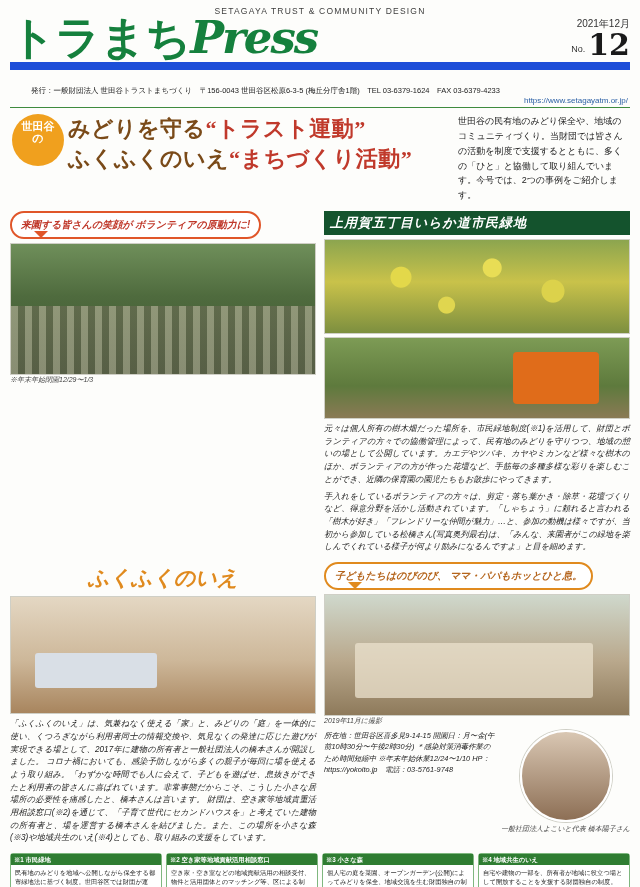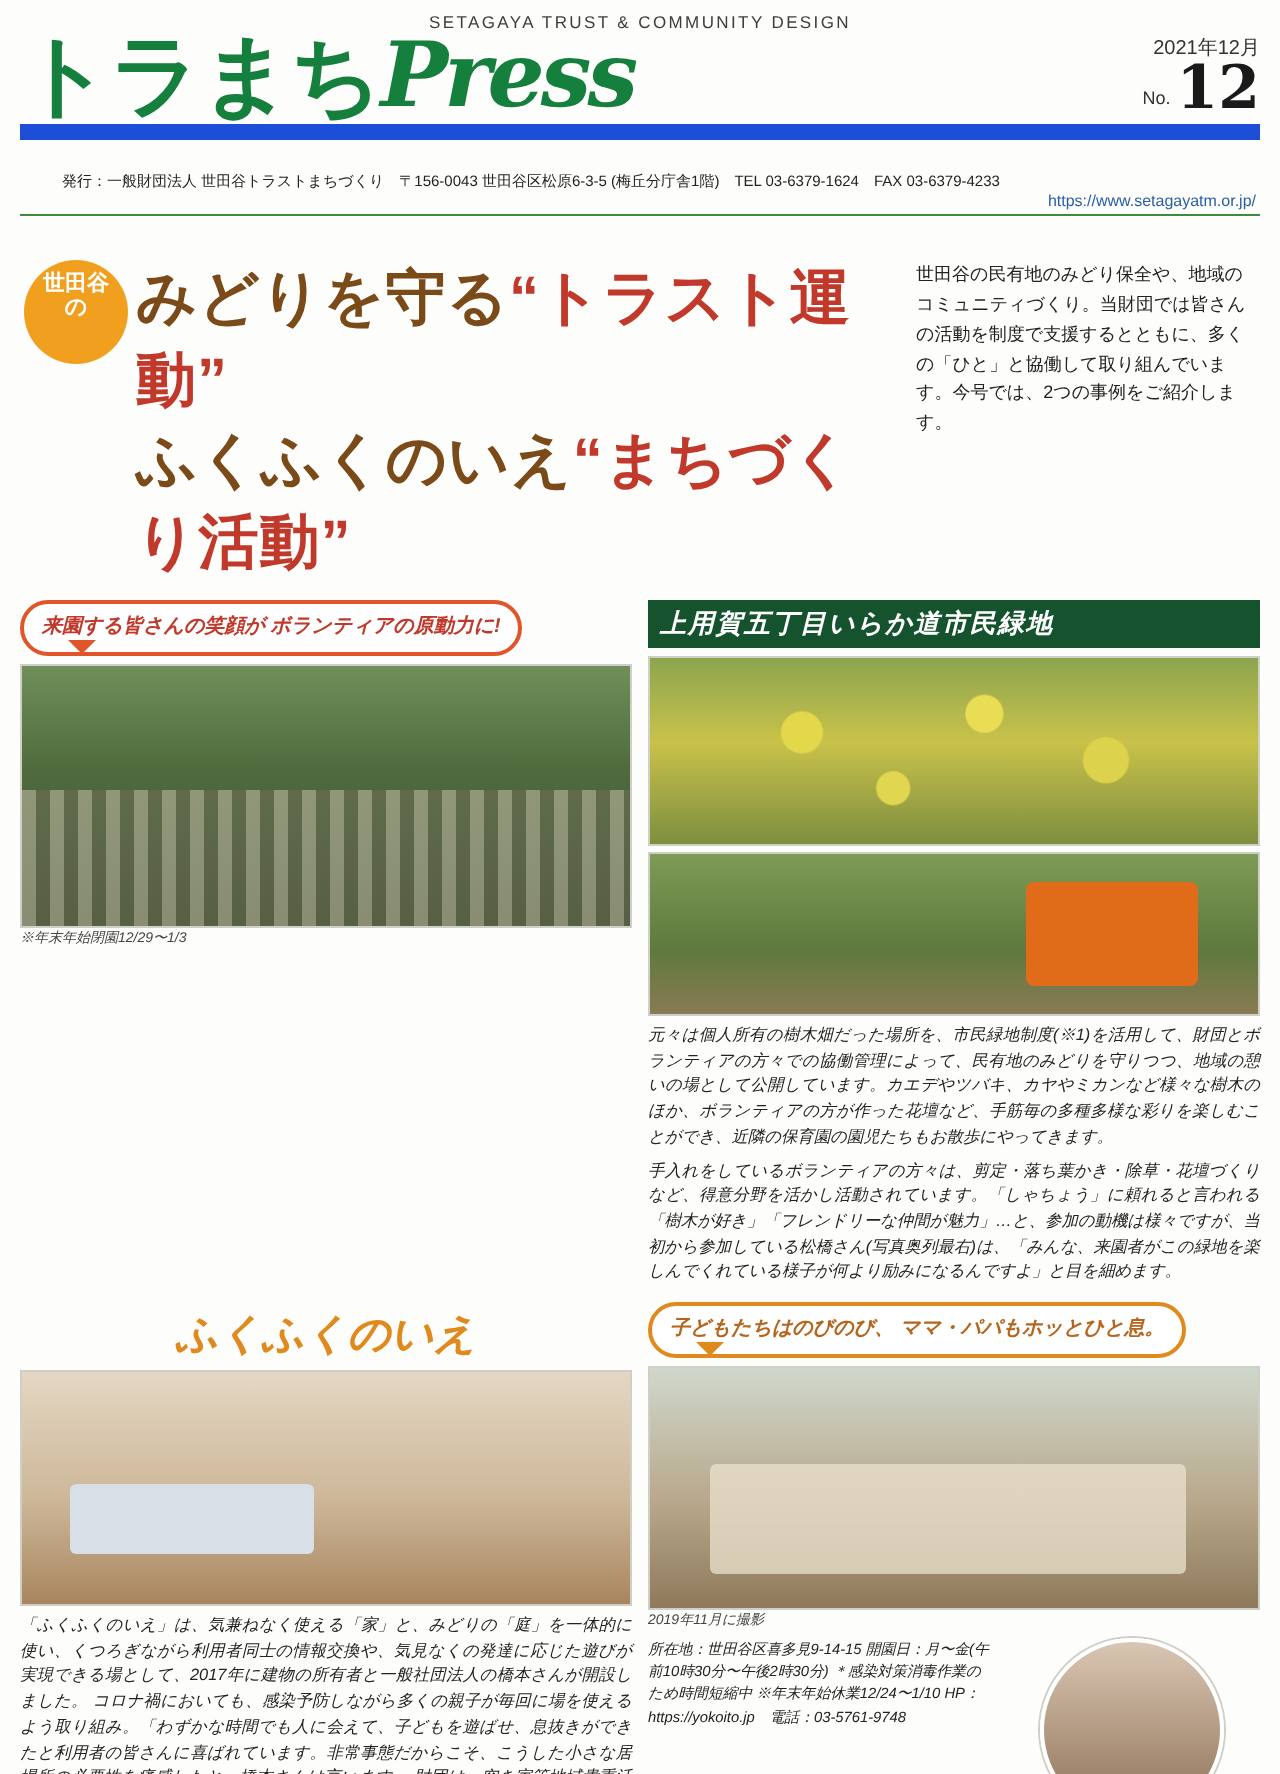--- a/index.html
+++ b/index.html
@@ -66,42 +66,42 @@
     display: flex; justify-content: space-between; align-items: center;
     font-size: 7.5px; color: #222; padding: 16px 1px 0 1px; margin-left: 20px;
   }
   .url-row {
     text-align: right; font-size: 8px; color: #2a5fa5; padding-right: 2px;
   }
   .rule-thin { border-top: 1px solid #3e8b3e; margin: 2px 0 0 0; }
 
   
   .lead {
-    display: flex; gap: 8px; margin-top: 22px;
+    display: flex; gap: 8px; margin-top: 6px;
   }
   .lead-left { flex: 1 1 auto; position: relative; }
   .badge {
     display: inline-block;
     background: #f0a01e;
     color: #fff;
     font-size: 11px; font-weight: bold;
     border-radius: 50%;
     padding: 7px 6px;
     line-height: 1.05;
     text-align: center;
     position: absolute; left: 2px; top: 0;
     width: 52px; height: 52px;
   }
   .headline {
     margin-left: 58px;
   }
   .headline .hl {
-    font-family: Liberation Sans, sans-serif;
+    font-family: Liberation Serif, serif;
     font-weight: bold;
-    font-size: 30px;
+    font-size: 22px;
     line-height: 1.35;
     color: #2f7d32;
     letter-spacing: 0.5px;
   }
   .headline .hl .brown { color: #7a4a18; }
   .headline .hl .red { color: #c0392b; }
   .lead-right {
     width: 172px; flex: 0 0 172px;
     font-size: 9px; line-height: 1.65; color: #222;
     writing-mode: horizontal-tb;

